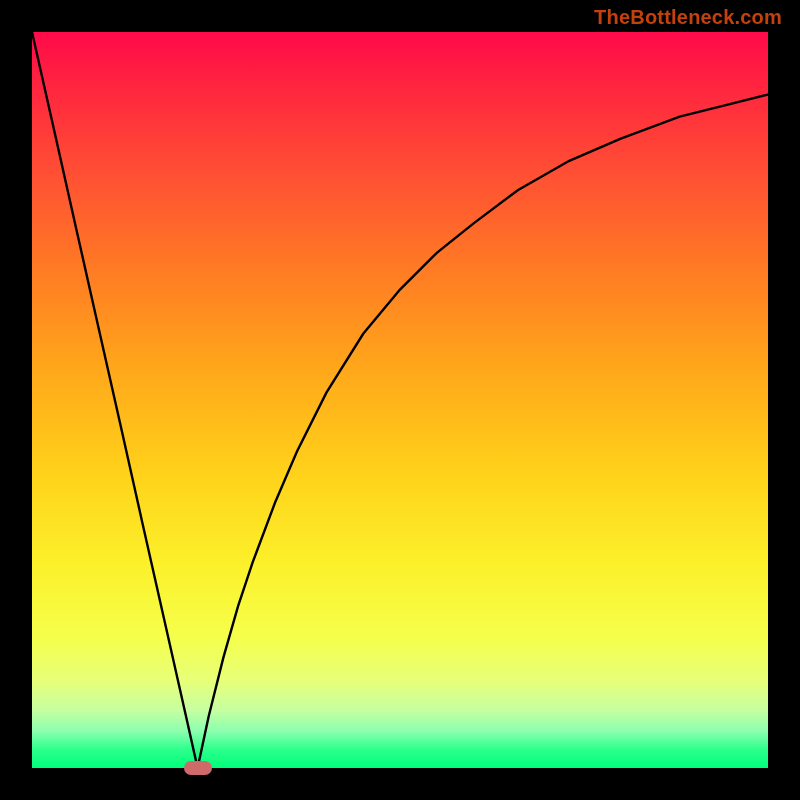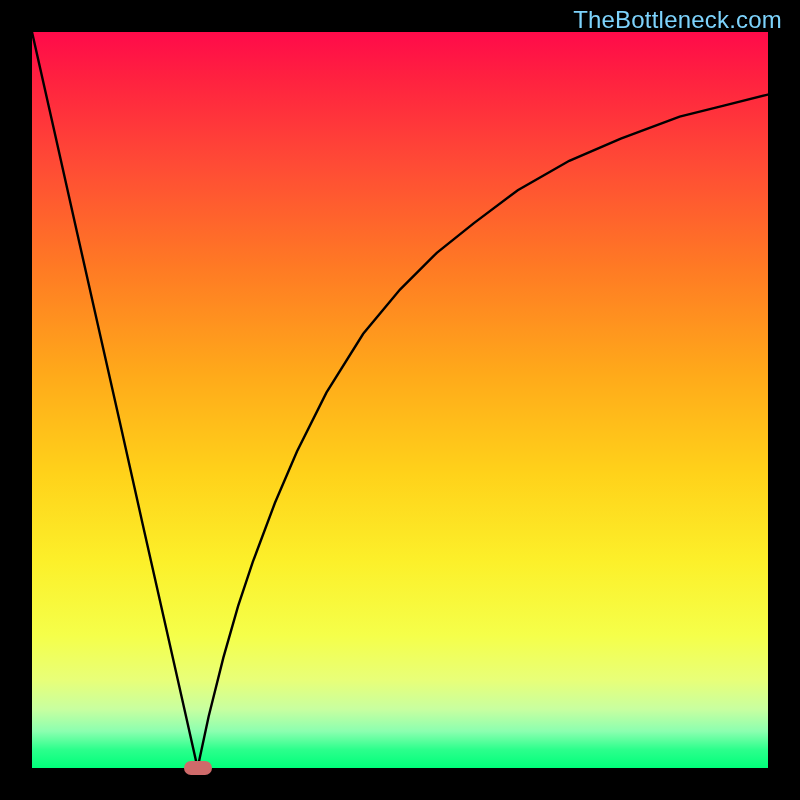--- a/index.html
+++ b/index.html
@@ -38,23 +38,23 @@
       #8cffb0 95%,
       #2cff8c 97.5%,
       #00ff7a 100%
     );
   }
   .watermark {
     position: absolute;
     top: 6px;
     right: 18px;
     font-family: Arial, Helvetica, sans-serif;
-    font-size: 24px;
-    font-weight: 400;
-    color: #7dd3fc;
+    font-size: 20px;
+    font-weight: 700;
+    color: #c2410c;
     letter-spacing: 0.2px;
     user-select: none;
   }
   svg.curve {
     position: absolute;
     left: 0;
     top: 0;
     width: 736px;
     height: 736px;
   }

